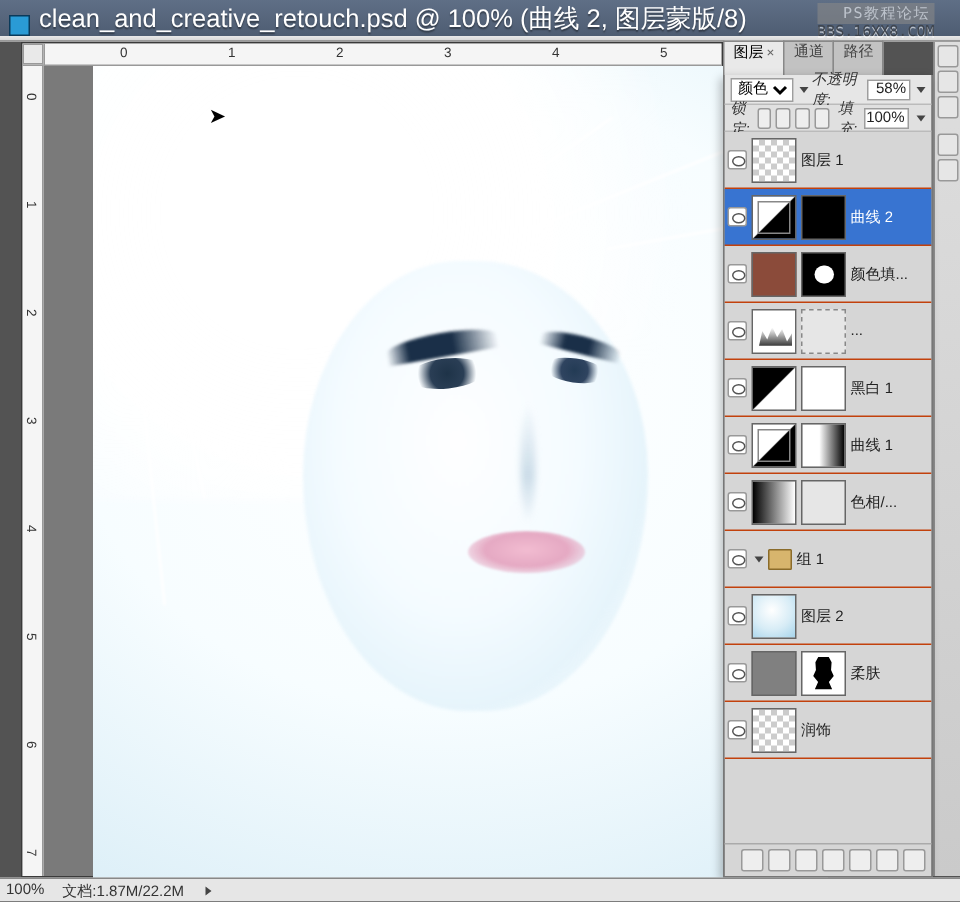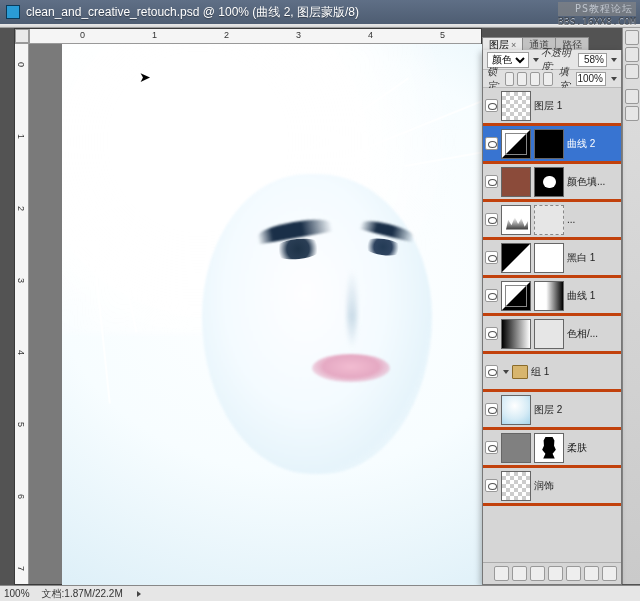--- a/index.html
+++ b/index.html
@@ -1,18 +1,18 @@
 <!DOCTYPE html>
 <html><head>
 <meta charset="utf-8">
 <style>
   * { box-sizing: border-box; margin: 0; padding: 0; }
   html, body { width: 640px; height: 601px; font-family: Tahoma, "Microsoft YaHei", sans-serif; font-size: 11px; overflow: hidden; background: #535353; color: #222; }
   .app { width: 640px; height: 601px; position: relative; background: #535353; }
-  .titlebar { height: 24px; background: linear-gradient(#5f6f86, #4e5d72); color: #fff; display: flex; align-items: center; padding: 0 6px; font-size: 12px; }
+  .titlebar { height: 24px; background: linear-gradient(#5f6f86, #4e5d72); color: #fff; display: flex; align-items: flex-end; padding: 0 6px; font-size: 17px; }
   .ps-icon { width: 14px; height: 14px; background: #2a9bd5; border: 1px solid #0a3a5a; margin-right: 6px; }
   .titletext { text-shadow: 0 1px 1px rgba(0,0,0,.4); }
   .menubar { height: 4px; background: linear-gradient(#e9e9e9, #d7d7d7); border-bottom: 1px solid #9e9e9e; }
   .canvas-area { position: absolute; left: 14px; top: 28px; right: 158px; bottom: 16px; background: #7a7a7a; border: 1px solid #3a3a3a; }
   .ruler-h { position: absolute; left: 14px; top: 0; right: 0; height: 15px; background: #f5f5f5; border-bottom: 1px solid #999; border-left: 1px solid #999; }
   .ruler-v { position: absolute; left: 0; top: 14px; bottom: 0; width: 14px; background: #f5f5f5; border-right: 1px solid #999; border-top: 1px solid #999; }
   .ruler-corner { position: absolute; left: 0; top: 0; width: 14px; height: 14px; background: #e9e9e9; border: 1px solid #999; }
   .ruler-h span { position: absolute; top: 1px; font-size: 9px; color: #333; }
   .ruler-v span { position: absolute; left: 1px; font-size: 9px; color: #333; writing-mode: vertical-rl; }
   .image { position: absolute; left: 47px; top: 15px; width: 490px; height: 542px; background: radial-gradient(ellipse 170% 130% at 48% 40%, #ffffff 0%, #f7fdff 30%, #d7ecf6 60%, #b7dff2 85%, #a6d4eb 100%); overflow: hidden; }
@@ -25,45 +25,45 @@
   .brow-l { position: absolute; left: 195px; top: 178px; width: 75px; height: 16px; background: linear-gradient(90deg, rgba(16,30,50,0) 0%, #1a2f48 20%, #1a2f48 60%, rgba(16,30,50,0) 100%); border-radius: 50% 50% 0 0; transform: rotate(-10deg); filter: blur(1px);}
   .eye-r { position: absolute; left: 300px; top: 195px; width: 42px; height: 16px; background: radial-gradient(circle at 50% 50%, #233b55 0%, #2f4460 40%, rgba(255,255,255,0) 70%); border-radius: 50%; transform: rotate(8deg); }
   .brow-r { position: absolute; left: 298px; top: 180px; width: 55px; height: 12px; background: linear-gradient(90deg, rgba(16,30,50,0) 0%, #1a2f48 30%, #1a2f48 60%, rgba(16,30,50,0) 100%); border-radius: 50% 50% 0 0; transform: rotate(14deg); filter: blur(1px);}
   .lips { position: absolute; left: 250px; top: 310px; width: 78px; height: 28px; background: radial-gradient(ellipse at 50% 45%, #f2bcd1 0%, #e5a9c3 50%, rgba(229,169,195,0) 90%); border-radius: 50%; filter: blur(.8px); }
   .nose-shadow { position: absolute; left: 285px; top: 225px; width: 10px; height: 80px; background: linear-gradient(180deg, rgba(160,190,210,0) 0%, rgba(160,190,210,.5) 60%, rgba(160,190,210,0) 100%); border-radius: 50%; filter: blur(2px);}
   .cursor { position: absolute; left: 124px; top: 40px; font-size: 14px; color: #000; pointer-events: none; }
   .right-bar { position: absolute; right: 0; top: 28px; width: 18px; height: 556px; background: linear-gradient(#dedede, #cacaca); border-left: 1px solid #888; }
   .tool-btn { width: 14px; height: 15px; margin: 2px auto; background: #e6e6e6; border: 1px solid #999; border-radius: 2px;}
   .panel-dock { position: absolute; right: 18px; top: 50px; width: 140px; bottom: 16px; background: #000000; border: 1px solid #777; border-top: none; box-shadow: -2px 2px 6px rgba(0,0,0,.25); display: flex; flex-direction: column; }
   .panel-tabs { position: absolute; right: 18px; top: 37px; width: 140px; height: 15px; display: flex; align-items: flex-end; }
-  .tab { height: 15px; font-size: 10px; padding: 1px 6px 0 6px; color: #444; background: #c2c2c2; border: 1px solid #888; border-bottom: none; margin-right: -1px; line-height: 12px; }
+  .tab { height: 25px; font-size: 10px; padding: 1px 6px 0 6px; color: #444; background: #c2c2c2; border: 1px solid #888; border-bottom: none; margin-right: -1px; line-height: 12px; }
   .tab.active { background: #e9e9e9; color: #000; border-bottom: 1px solid #e9e9e9; }
   .tab-x { font-size: 9px; color: #666; padding-left: 2px; }
   .panel-opts { height: 20px; display: flex; align-items: center; padding: 0 4px; background: #e6e6e6; border-bottom: 1px solid #bbb; gap: 2px; }
   .panel-opts select { font-size: 10px; height: 16px; border: 1px solid #9e9e9e; background: #fff; }
   .smlabel { font-size: 10px; color: #333; font-style: italic; }
   .val-box { width: 34px; height: 14px; border: 1px solid #9e9e9e; background: #fff; font-size: 10px; text-align: right; padding-right: 2px; line-height: 12px; }
   .panel-lock { height: 18px; display: flex; align-items: center; padding: 0 4px; background: #e0e0e0; border-bottom: 1px solid #bbb; gap: 3px; }
   .lockbtn { width: 14px; height: 14px; border: 1px solid #999; background: #eee; border-radius: 2px;}
   .layers-scroll { flex: 1; overflow: hidden; background: #d6d6d6; }
-  .layer { height: 38px; display: flex; align-items: center; border-bottom: 3px solid #c2410c; padding: 0 2px; background: #d6d6d6; gap: 3px; }
+  .layer { height: 38px; display: flex; align-items: center; border-bottom: 1px solid #c2410c; padding: 0 2px; background: #d6d6d6; gap: 3px; }
   .layer.selected { background: #3874d1; color: #fff; }
   .eye { width: 13px; height: 13px; border: 1px solid #999; background: #fff; border-radius: 2px; position: relative; flex: none;}
   .eye::after { content: ""; position: absolute; left: 2px; top: 3px; width: 7px; height: 5px; border: 1px solid #555; border-radius: 50%; }
   .thumb { width: 30px; height: 30px; border: 1px solid #666; background: #fff; flex: none; position: relative; }
   .thumb.checker { background: repeating-conic-gradient(#ccc 0 25%, #fff 0 50%) 0 0/8px 8px; }
   .thumb.mask { background: #000; position: relative; }
   .thumb.mask.white { background: #fff; }
   .thumb.mask .spot { position: absolute; left: 30%; top: 30%; width: 45%; height: 45%; background: #fff; border-radius: 50%;}
   .lname { font-size: 10px; max-width: 42px; overflow: hidden; white-space: nowrap; }
   .group-row .folder { width: 16px; height: 14px; background: #d7b56d; border: 1px solid #8a6b2a; border-radius: 1px; flex: none;}
   .panel-footer { height: 22px; background: #d6d6d6; border-top: 1px solid #aaa; display: flex; align-items: center; justify-content: flex-end; padding: 0 4px; gap: 3px;}
   .ftbtn { width: 15px; height: 15px; border: 1px solid #999; background: #eee; border-radius: 2px;}
   .statusbar { position: absolute; left: 0; right: 0; bottom: 0; height: 16px; background: #e6e6e6; border-top: 1px solid #888; display: flex; align-items: center; font-size: 10px; color: #333; padding: 0 4px; gap: 12px;}
-  .watermark { position: absolute; right: 4px; top: 2px; text-align: right; font-family: monospace; opacity: .6; }
+  .watermark { position: absolute; right: 17px; top: 2px; text-align: right; font-family: monospace; opacity: .6; }
   .watermark .w1 { background: #888; color: #fff; padding: 0 3px; font-size: 10px; letter-spacing: 1px;}
   .watermark .w2 { color: #333; font-size: 10px; text-shadow: 0 1px 0 #fff;}
   .tri { display: inline-block; width: 0; height: 0; border-left: 3px solid transparent; border-right: 3px solid transparent; border-top: 4px solid #444; margin-left: 2px; vertical-align: middle;}
   
   .th-curves { background: linear-gradient(135deg, #fff 49%, #000 51%); position: relative;}
   .th-curves::after { content: ""; position: absolute; left: 3px; top: 3px; right: 3px; bottom: 3px; border: 1px solid #888;}
   .th-color { background: #8b4b3a; }
   .th-levels { background: #fff; position: relative;}
   .th-levels::after{content:"";position:absolute;left:4px;bottom:4px;width:22px;height:14px;background:linear-gradient(to top,#333 0%, rgba(0,0,0,0) 90%);clip-path:polygon(0 100%,10% 30%,25% 70%,40% 10%,55% 60%,70% 20%,85% 80%,100% 40%,100% 100%);}
   .th-bw { background: linear-gradient(135deg, #000 49%, #fff 51%);}

